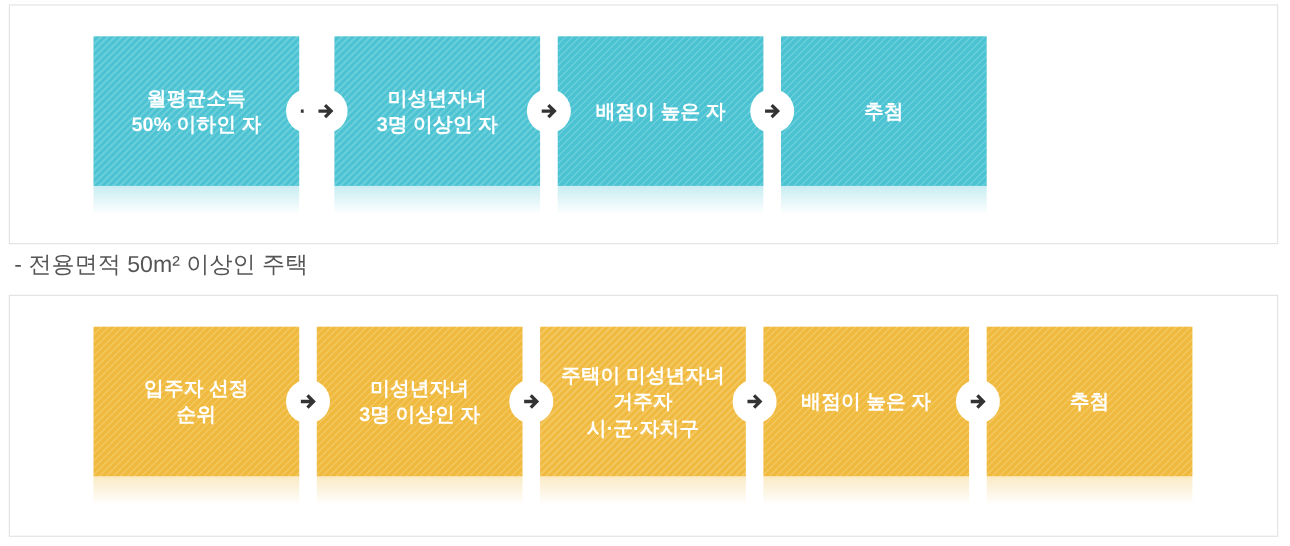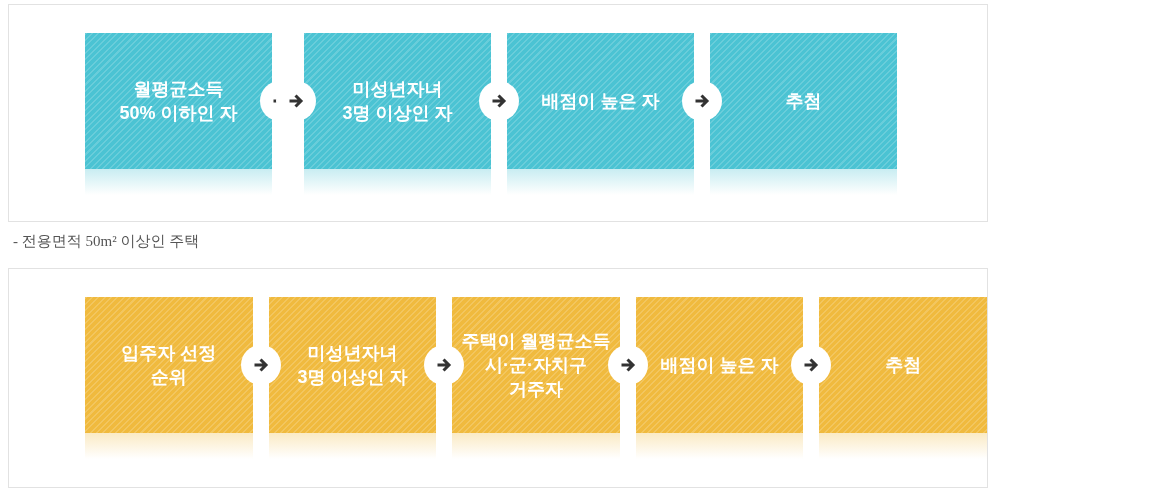--- a/index.html
+++ b/index.html
@@ -13,33 +13,32 @@
   *{box-sizing:border-box;}
   html,body{margin:0;padding:0;}
   body{
     width:1173px;height:496px;
     background:#ffffff;
     font-family:"Liberation Sans","DejaVu Sans",sans-serif;
     overflow:hidden;
   }
   .panel{
     margin-left:8px;
-    width:980px;
+    width:1154px;
     border:1px solid var(--border);
     background:#ffffff;
   }
   .panel-top{margin-top:4px;height:218px;}
   .panel-bottom{margin-top:16px;height:220px;}
   .note{
     margin:8px 0 0 13px;
     height:22px;
     line-height:22px;
-    font-size:15px;
+    font-size:21px;
     color:var(--note);
-    font-family:Liberation Serif, serif;
   }
   .flow{
     display:flex;
     align-items:flex-start;
     padding:28px 0 0 76px;
   }
   .box{
     position:relative;
     width:187px;
     height:136px;
@@ -196,23 +195,23 @@
     <div class="connector">
       <span class="circle">
         <svg width="22" height="22" viewBox="0 0 22 22">
           <path d="M4.5 11 H16 M10.5 5.5 L16 11 L10.5 16.5" fill="none" stroke="var(--arrow)" stroke-width="3"></path>
         </svg>
       </span>
     </div>
 
     <div class="box">
       <div>
-        <span class="line">주택이 월평균소득</span>
+        <span class="line">주택이 미성년자녀</span>
+        <span class="line">거주자</span>
         <span class="line">시·군·자치구</span>
-        <span class="line">거주자</span>
       </div>
     </div>
 
     <div class="connector">
       <span class="circle">
         <svg width="22" height="22" viewBox="0 0 22 22">
           <path d="M4.5 11 H16 M10.5 5.5 L16 11 L10.5 16.5" fill="none" stroke="var(--arrow)" stroke-width="3"></path>
         </svg>
       </span>
     </div>

